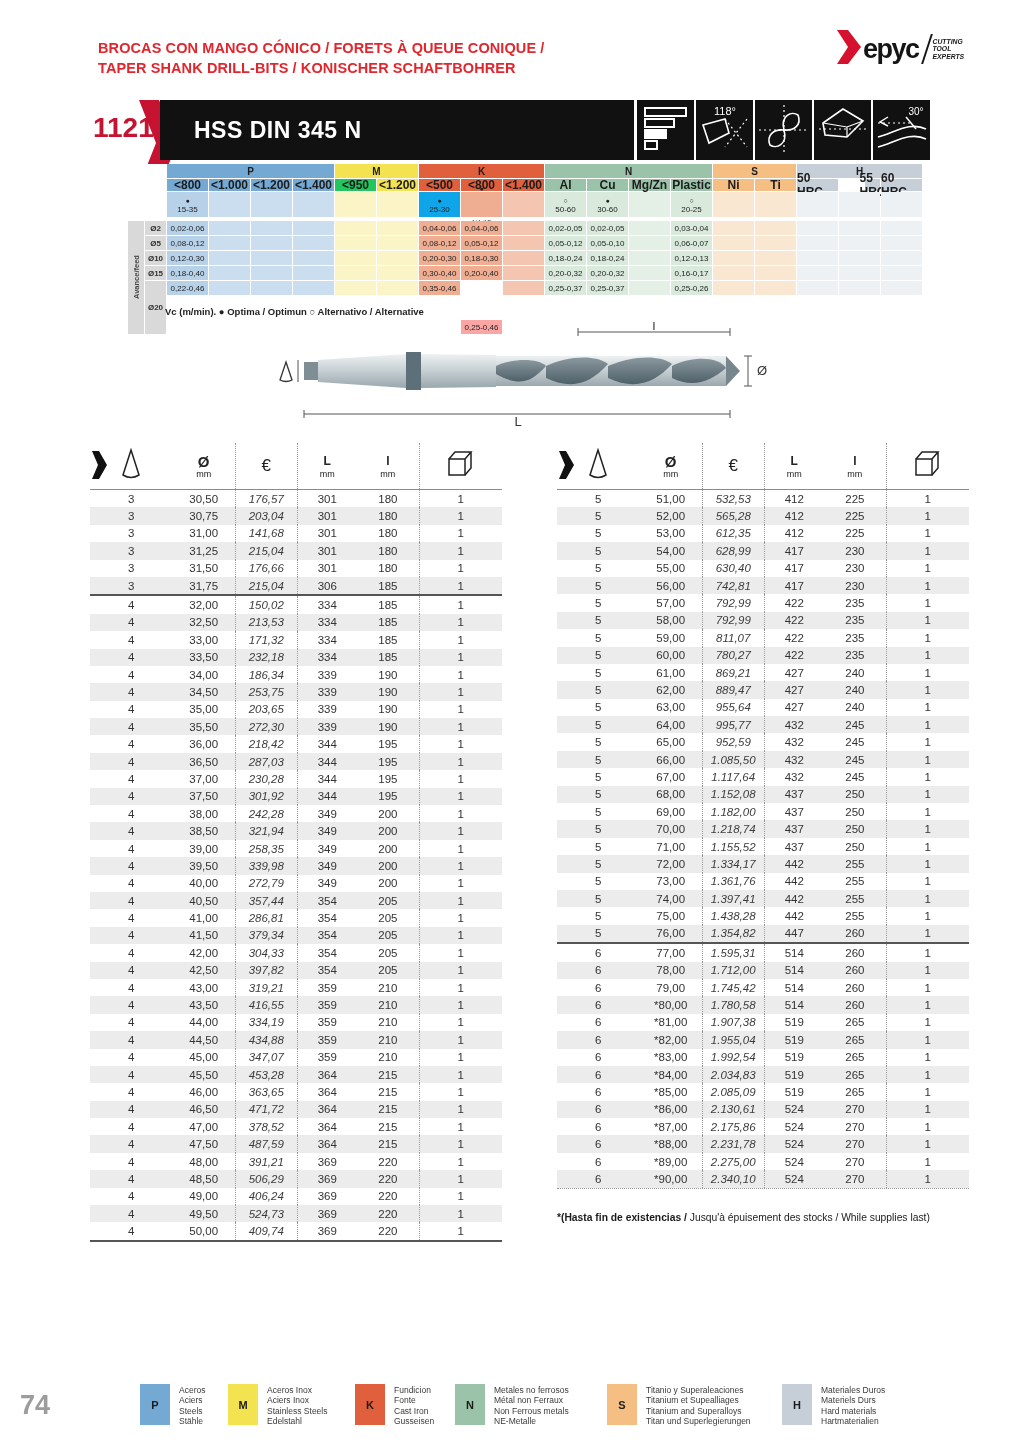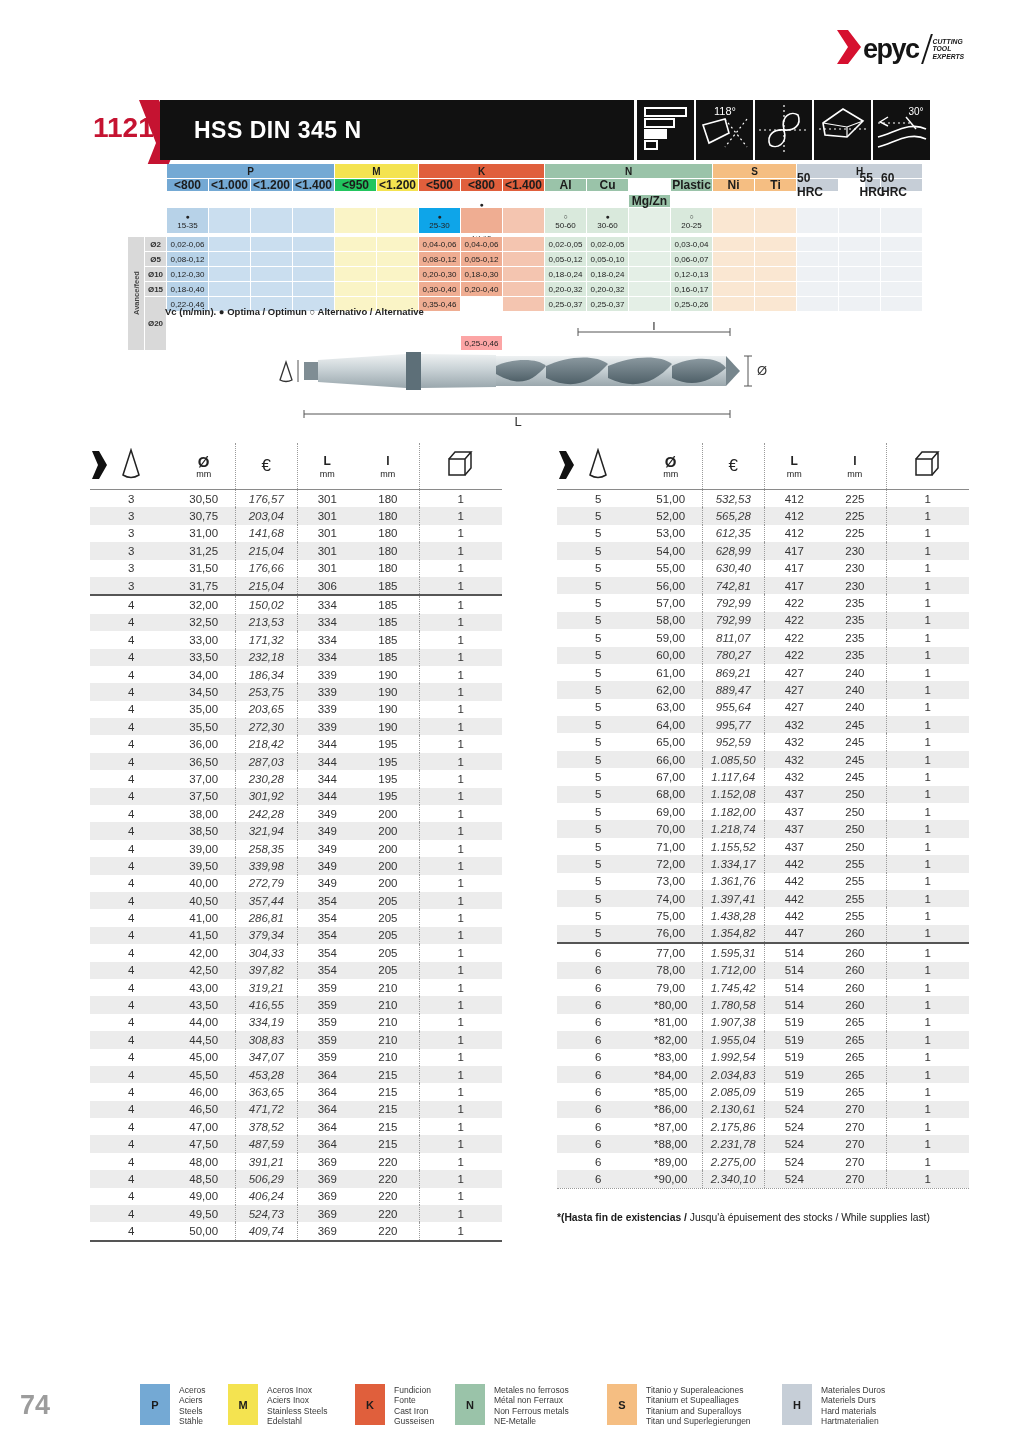--- a/index.html
+++ b/index.html
@@ -77,20 +77,24 @@
   .legend-item:nth-child(5){left:607px}.legend-item:nth-child(6){left:782px}
   .lsw{width:30px;height:41px;display:flex;align-items:center;justify-content:center;
        font-size:11px;font-weight:bold;color:#1c1c1c;margin-right:9px;}
   .llines{font-size:8.5px;line-height:10.3px;color:#3a3a3a;padding-top:1px;}
 </style>
 </head>
 <body>
 
 <div class="page">
 
+  <div class="hdr-title">
+    <div>BROCAS CON MANGO CÓNICO / FORETS À QUEUE CONIQUE /</div>
+    <div>TAPER SHANK DRILL-BITS / KONISCHER SCHAFTBOHRER</div>
+  </div>
 
   <div class="logo">
     <span>
       <svg width="26" height="34" viewBox="0 0 26 34">
           <path d="M1,0 L12,0 L25,17 L12,34 L1,34 L12,17 Z" fill="#d6102f"></path>
         </svg>
     </span>
     <span class="logo-brand">epyc</span>
     <span class="logo-slash"></span>
     <span class="logo-tag">
@@ -164,21 +168,21 @@
       <div class="psh" style="background: rgb(116, 169, 212);">&lt;1.000</div>
       <div class="psh" style="background: rgb(116, 169, 212);">&lt;1.200</div>
       <div class="psh" style="background: rgb(116, 169, 212);">&lt;1.400</div>
       <div class="psh" style="background: #22c55e;">&lt;950</div>
       <div class="psh" style="background: rgb(244, 227, 80);">&lt;1.200</div>
       <div class="psh" style="background: rgb(224, 95, 60);">&lt;500</div>
       <div class="psh" style="background: rgb(224, 95, 60);">&lt;800</div>
       <div class="psh" style="background: rgb(224, 95, 60);">&lt;1.400</div>
       <div class="psh" style="background: rgb(154, 195, 169);">Al</div>
       <div class="psh" style="background: rgb(154, 195, 169);">Cu</div>
-      <div class="psh" style="background: rgb(154, 195, 169); margin-top: 16px;">Mg/Zn</div>
+      <div class="psh" style="background: rgb(154, 195, 169);">Mg/Zn</div>
       <div class="psh" style="background: rgb(154, 195, 169);">Plastic</div>
       <div class="psh" style="background: rgb(245, 190, 130);">Ni</div>
       <div class="psh" style="background: rgb(245, 190, 130);">Ti</div>
       <div class="psh" style="background: rgb(198, 206, 215);">50 HRC</div>
       <div class="psh" style="background: rgb(198, 206, 215); margin-left: 26px;">55 HRC</div>
       <div class="psh" style="background: rgb(198, 206, 215);">60 HRC</div>
       <div class="pspacer" style="grid-column: 1 / span 2;"></div>
       <div class="pvc" style="background: rgb(183, 210, 232);">
         <div class="pvs">●</div>
         <div>15-35</div>
@@ -641,21 +645,21 @@
           <div class="tc c0">4</div>
           <div class="tc c1 sep">44,00</div>
           <div class="tc c2 sep price">334,19</div>
           <div class="tc c3">359</div>
           <div class="tc c4 sep">210</div>
           <div class="tc c5">1</div>
         </div>
         <div class="trow alt">
           <div class="tc c0">4</div>
           <div class="tc c1 sep">44,50</div>
-          <div class="tc c2 sep price">308,83</div>
+          <div class="tc c2 sep price">434,88</div>
           <div class="tc c3">359</div>
           <div class="tc c4 sep">210</div>
           <div class="tc c5">1</div>
         </div>
         <div class="trow">
           <div class="tc c0">4</div>
           <div class="tc c1 sep">45,00</div>
           <div class="tc c2 sep price">347,07</div>
           <div class="tc c3">359</div>
           <div class="tc c4 sep">210</div>

